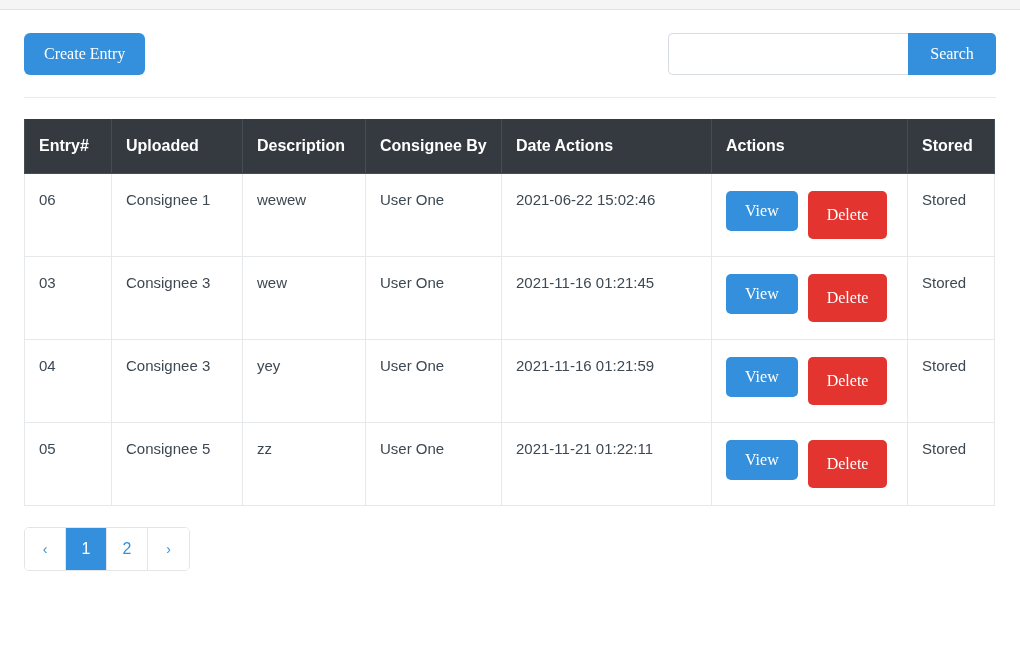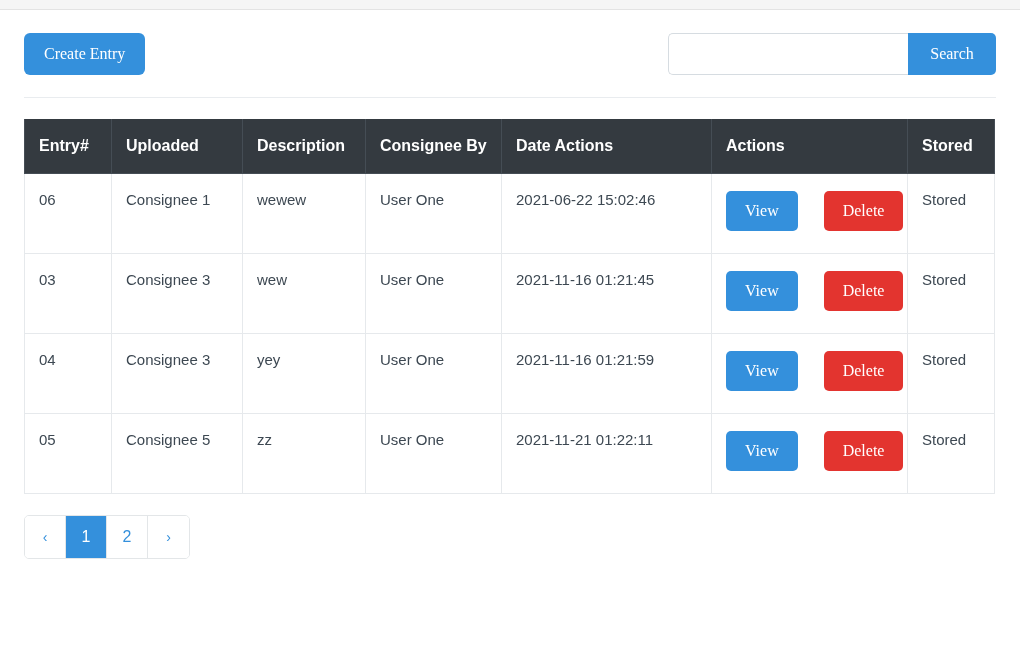--- a/index.html
+++ b/index.html
@@ -131,32 +131,32 @@
   .col-description { width: 123px; }
   .col-uploadedby  { width: 136px; }
   .col-date        { width: 210px; }
   .col-actions     { width: 196px; }
   .col-status      { width: 87px; }
 
   td.cell-actions { padding: 11px 12px; }
 
   .action-buttons {
     display: flex;
-    gap: 26px;
+    gap: 10px;
   }
   .btn-view {
     background: #3490dc;
     height: 40px;
     padding: 0 19px;
     border-radius: 5px;
     font-size: 16px;
   }
   .btn-delete {
     background: #e3342f;
-    height: 40px;
+    height: 48px;
     padding: 0 19px;
     border-radius: 5px;
     font-size: 16px;
   }
 
   
   .pagination {
     display: inline-flex;
     margin-top: 21px;
     border: 1px solid #e3e6e8;

